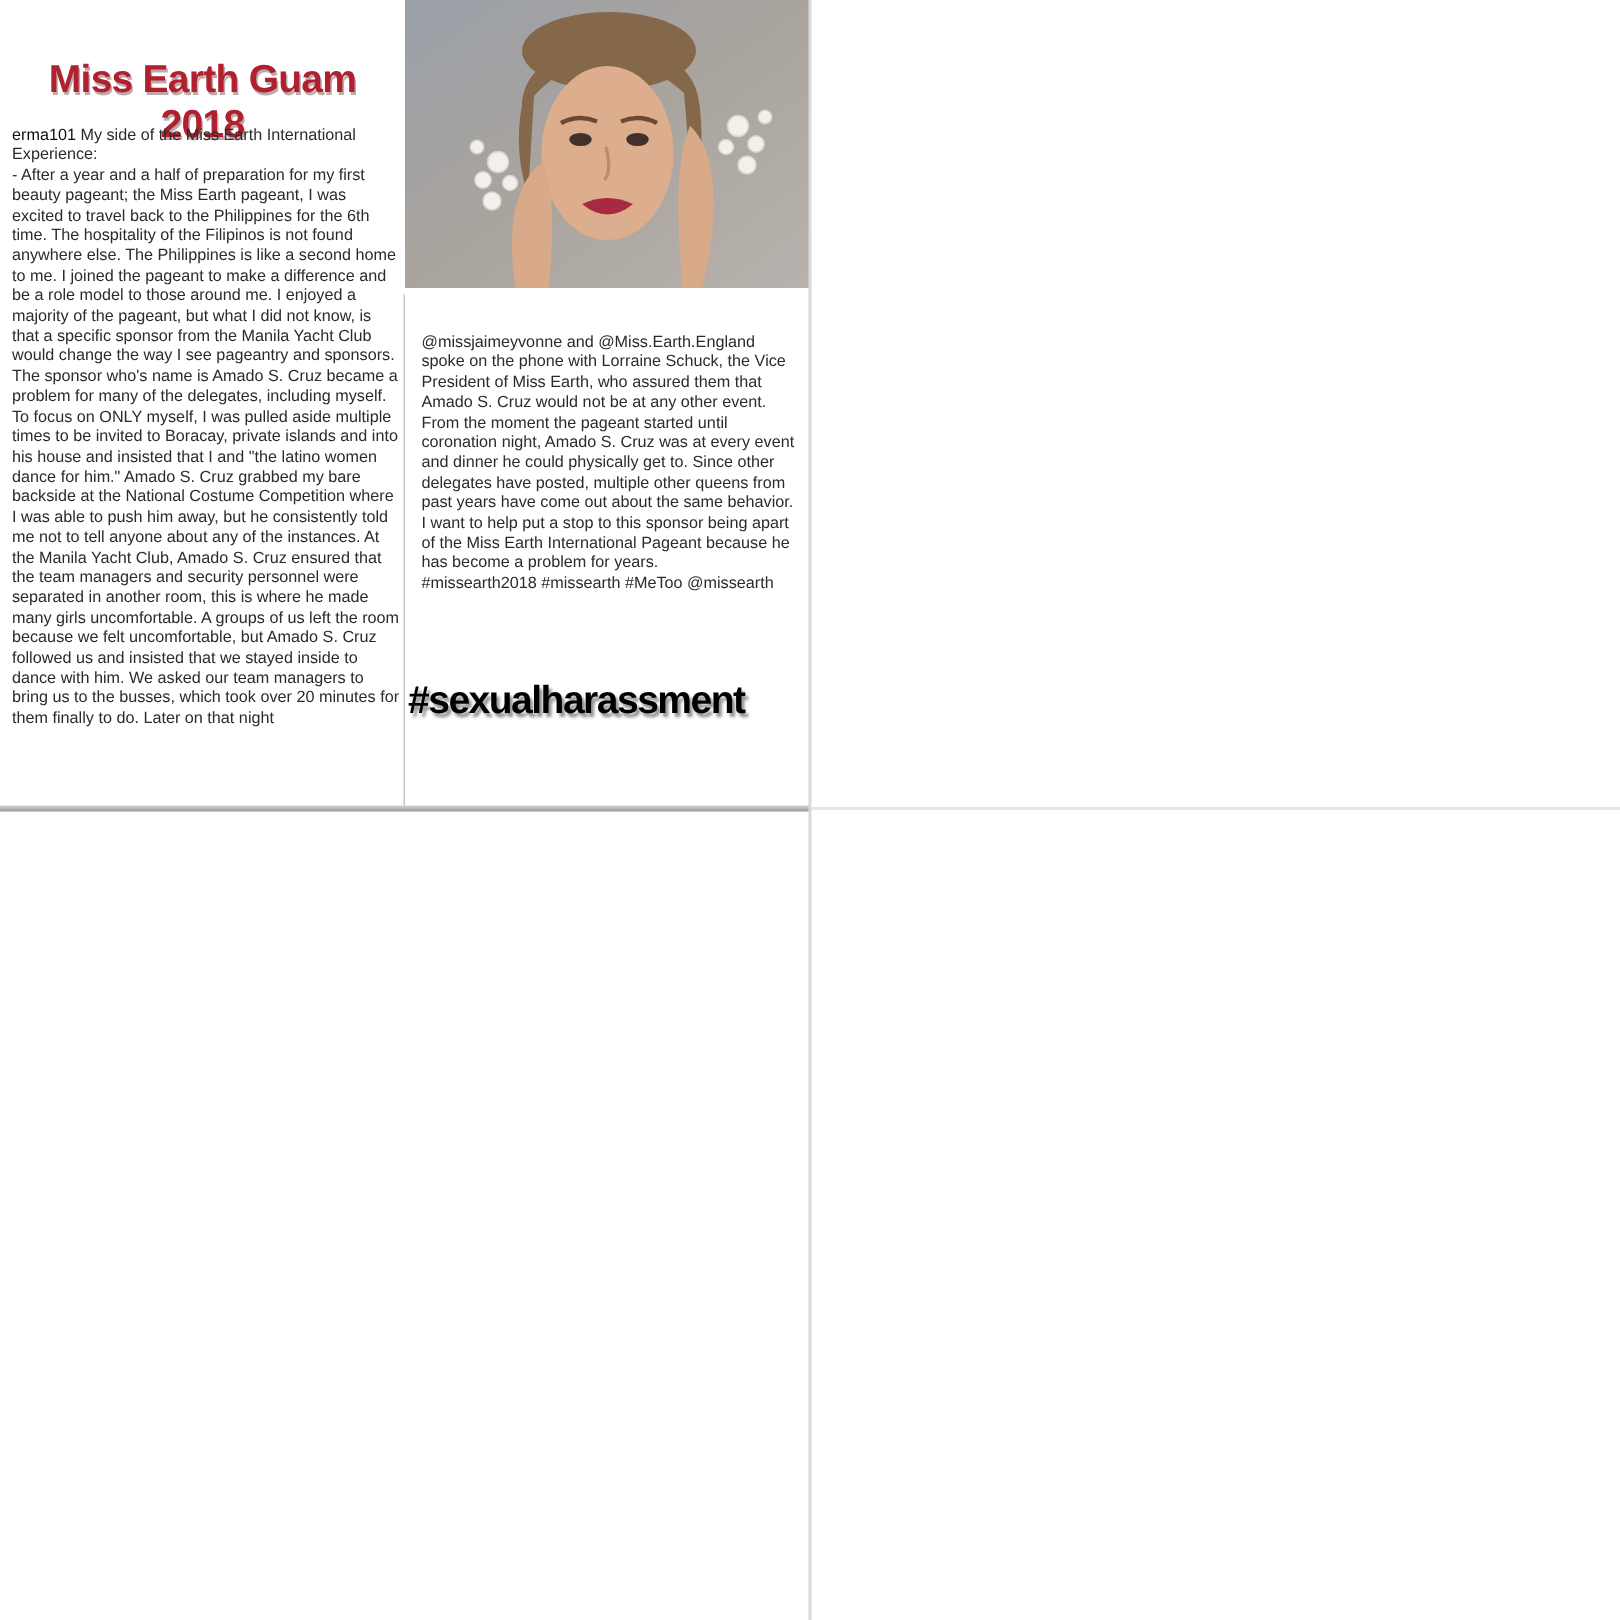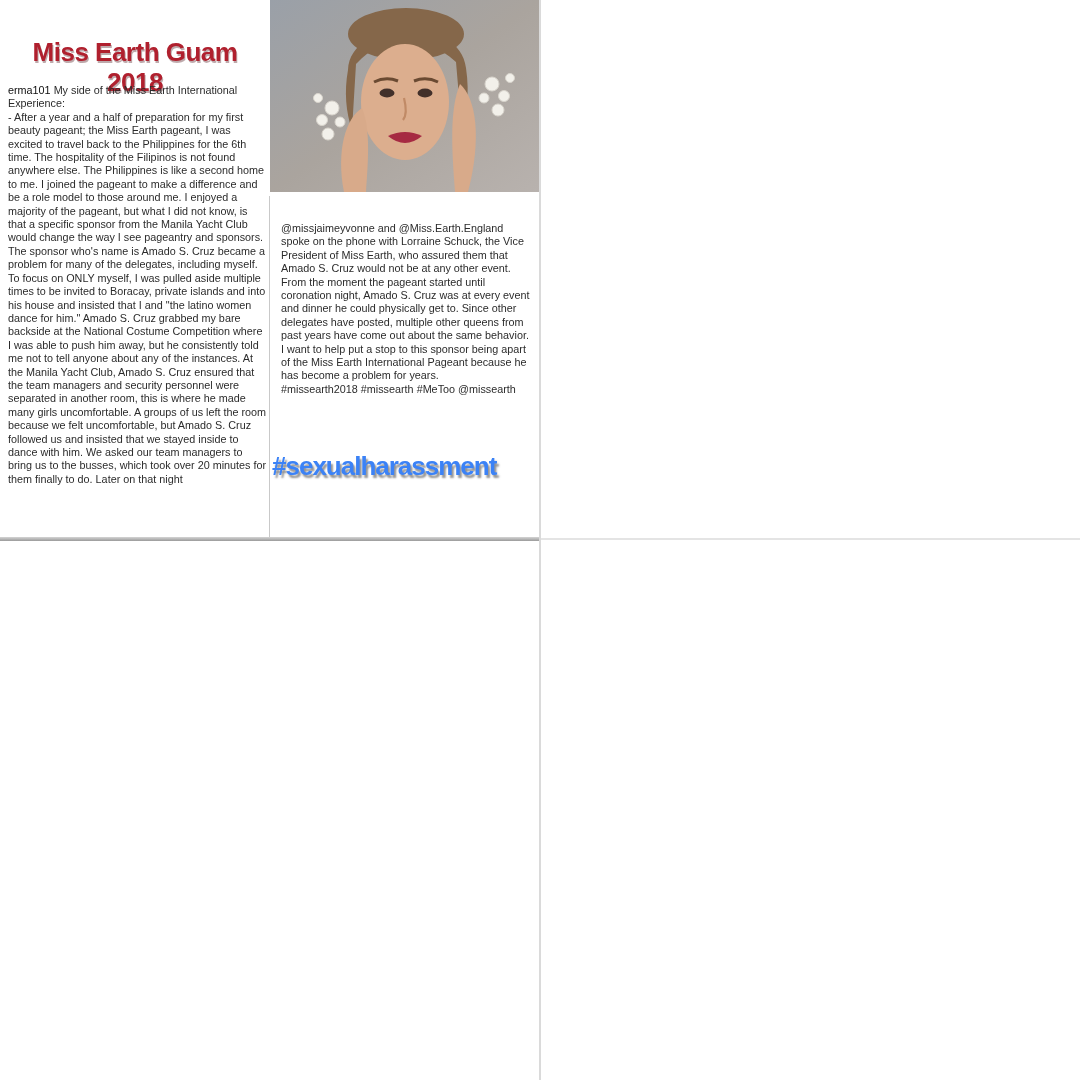--- a/index.html
+++ b/index.html
@@ -8,21 +8,21 @@
   .quad{position:absolute;width:576px;height:540px;background:#fff;overflow:hidden;}
   #q-tl{left:0;top:0;} #q-tr{left:540;top:0;} #q-bl{left:0;top:540;} #q-br{left:540;top:540;}
   #q-bl{background:linear-gradient(100deg,#3f3f3f,#8f8f8f 12%,#6a6a6a 25%,#a0a0a0 45%,#7a7a7a 65%,#4f4f4f 85%,#8a8a8a);}
   .abs{position:absolute;}
   .title{position:absolute;text-align:center;font-weight:bold;font-size:26px;line-height:30px;
          color:#b0202e;letter-spacing:-.5px;text-shadow:1px 2px 0 rgba(70,12,18,.35);}
   .title span{display:block;}
   .small{position:absolute;font-size:10.8px;line-height:13.4px;color:#2b2b2b;}
   .uname{font-weight:normal;color:#0d0d0d;}
   .prewrap{white-space:pre-line;}
-  .hash{position:absolute;font-weight:bold;color:#3b82f6;letter-spacing:-1px;
+  .hash{position:absolute;font-weight:bold;color:#000000;letter-spacing:-1px;
         text-shadow:2px 3px 2px rgba(110,110,110,.75);}
   .hline{position:absolute;background:#ccc;height:1px;}
   .vline{position:absolute;background:#c9c9c9;width:1px;}
   .topbar{position:absolute;top:0;height:4px;background:#4d2b2b;}
   .photo{position:absolute;overflow:hidden;}
   .photo svg{display:block;width:100%;height:100%;}
   
   #photo-canada{background:repeating-linear-gradient(90deg,#5a3c22 0 13px,#8a5c34 13px 21px,#cfc4b0 21px 24px,#3c2a18 24px 38px,#6f4a28 38px 46px);}
   #photo-canada .lightstripes{position:absolute;right:0;top:0;width:42%;height:100%;
      background:repeating-linear-gradient(90deg,rgba(240,238,230,.85) 0 4px,rgba(90,60,30,.15) 4px 14px,rgba(225,220,205,.9) 14px 17px,rgba(60,40,20,.25) 17px 26px);}

